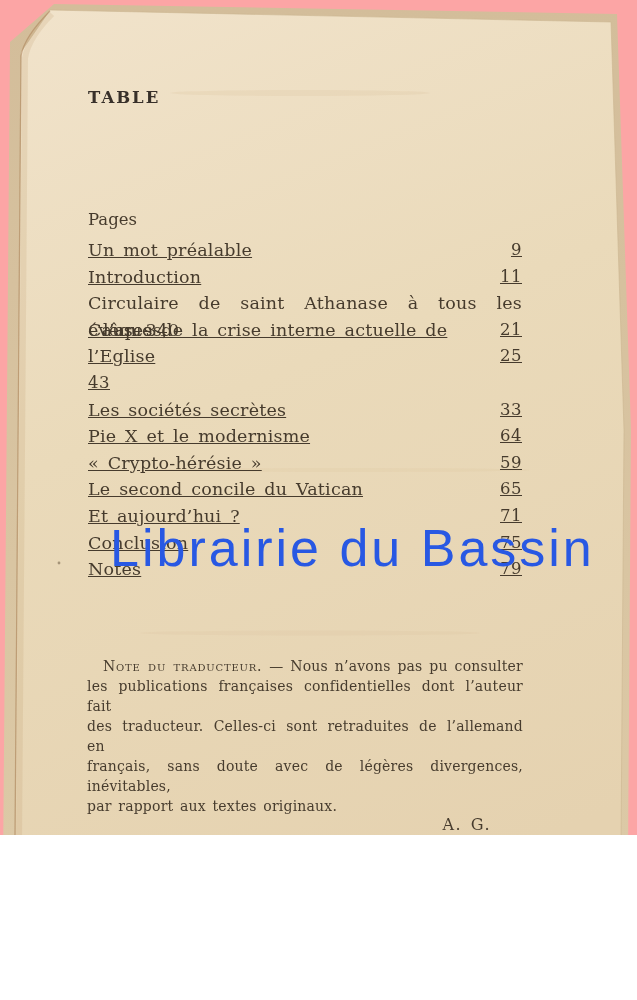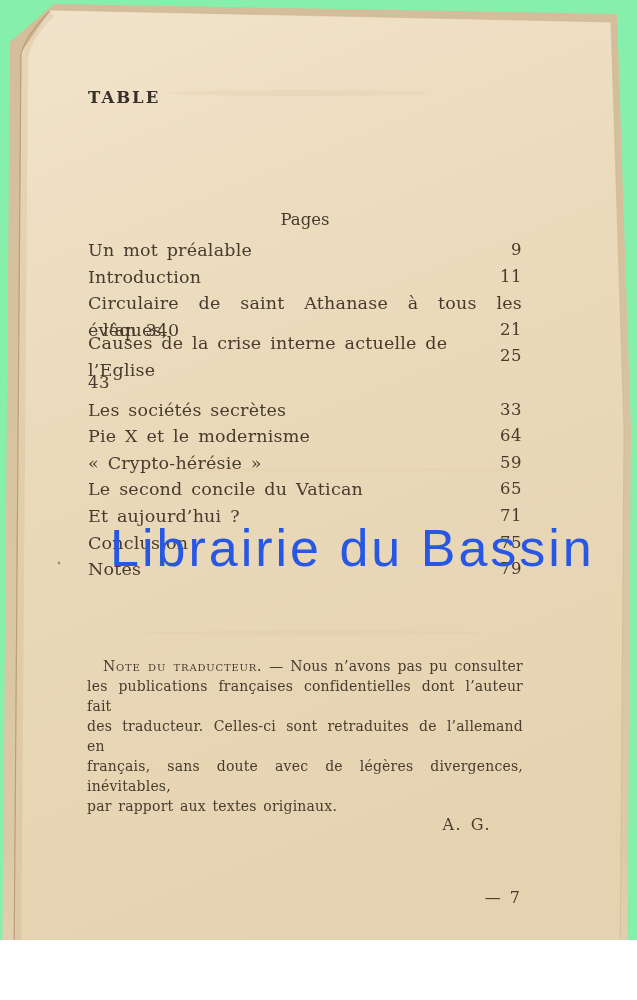--- a/index.html
+++ b/index.html
@@ -1,34 +1,34 @@
 <!DOCTYPE html>
 <html><head>
 <meta charset="utf-8">
 <style>
   html,body{margin:0;padding:0;background:#ffffff;}
   .photo{
-    position:relative;width:637px;height:940px;background:#86efac;overflow:hidden;
+    position:relative;width:637px;height:835px;background:#fca5a5;overflow:hidden;
     font-family:"DejaVu Serif","Liberation Serif",serif;
   }
   .book-art{position:absolute;left:0;top:0;width:637px;height:1000px;}
   .table-heading{
     position:absolute;left:88px;top:88px;font-size:16.5px;font-weight:bold;
     letter-spacing:2px;color:#38302a;line-height:20px;
   }
   .pages-label{
-    position:absolute;left:88px;top:210px;width:434px;text-align:center;
+    position:absolute;left:88px;top:210px;width:434px;text-align:left;
     font-size:16.5px;color:#463b2d;line-height:20px;
   }
   .toc{
     position:absolute;left:88px;top:237px;width:434px;
     font-size:17.5px;color:#463b2d;word-spacing:3px;letter-spacing:0.2px;
   }
-  .toc-row{display:flex;justify-content:space-between;align-items:center;
-    height:26.6px;line-height:26.6px;}
+  .toc-row{display:flex;justify-content:space-between;align-items:flex-end;
+    height:26.6px;line-height:26.6px;text-decoration:underline;}
   .toc-row .p{font-size:16.5px;letter-spacing:0.5px;}
   .toc-line{height:26.6px;line-height:26.6px;text-align:justify;text-align-last:justify;}
   .indent{padding-left:15px;}
   .note{
     position:absolute;left:87px;top:656px;width:436px;
     font-size:14px;color:#473c2e;line-height:20px;word-spacing:2px;letter-spacing:0.2px;
   }
   .note-line.just{text-align:justify;text-align-last:justify;}
   .note-line.first{text-indent:16px;}
   .note-lead{font-variant:small-caps;letter-spacing:0.8px;margin-top:24px;}

